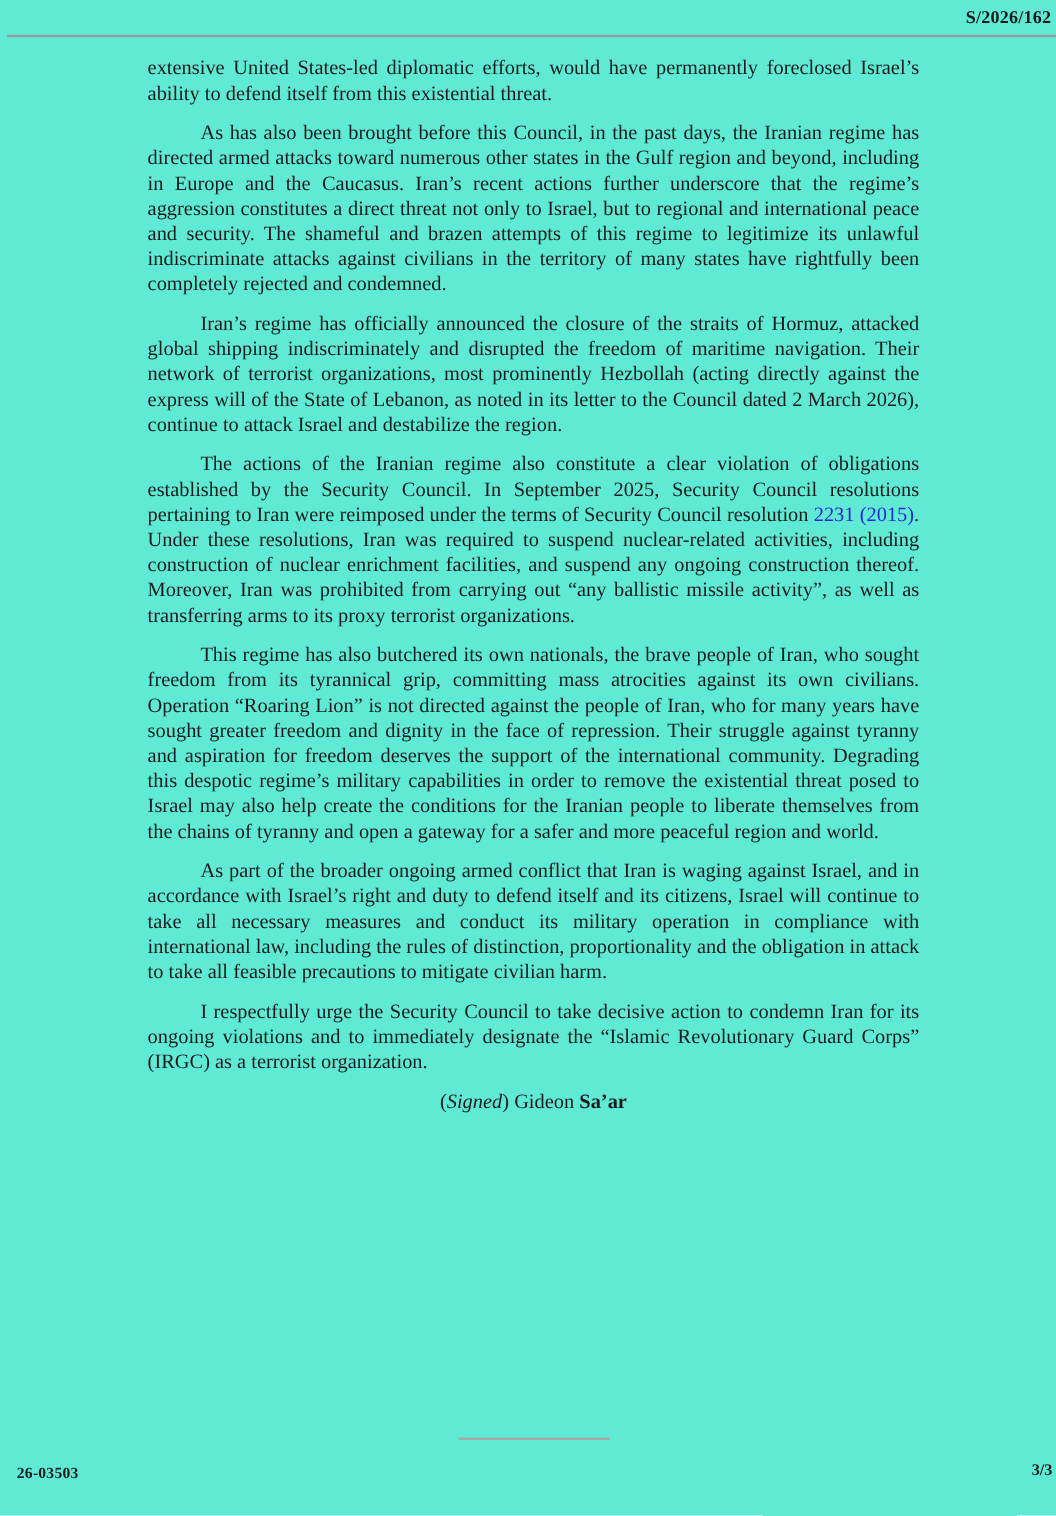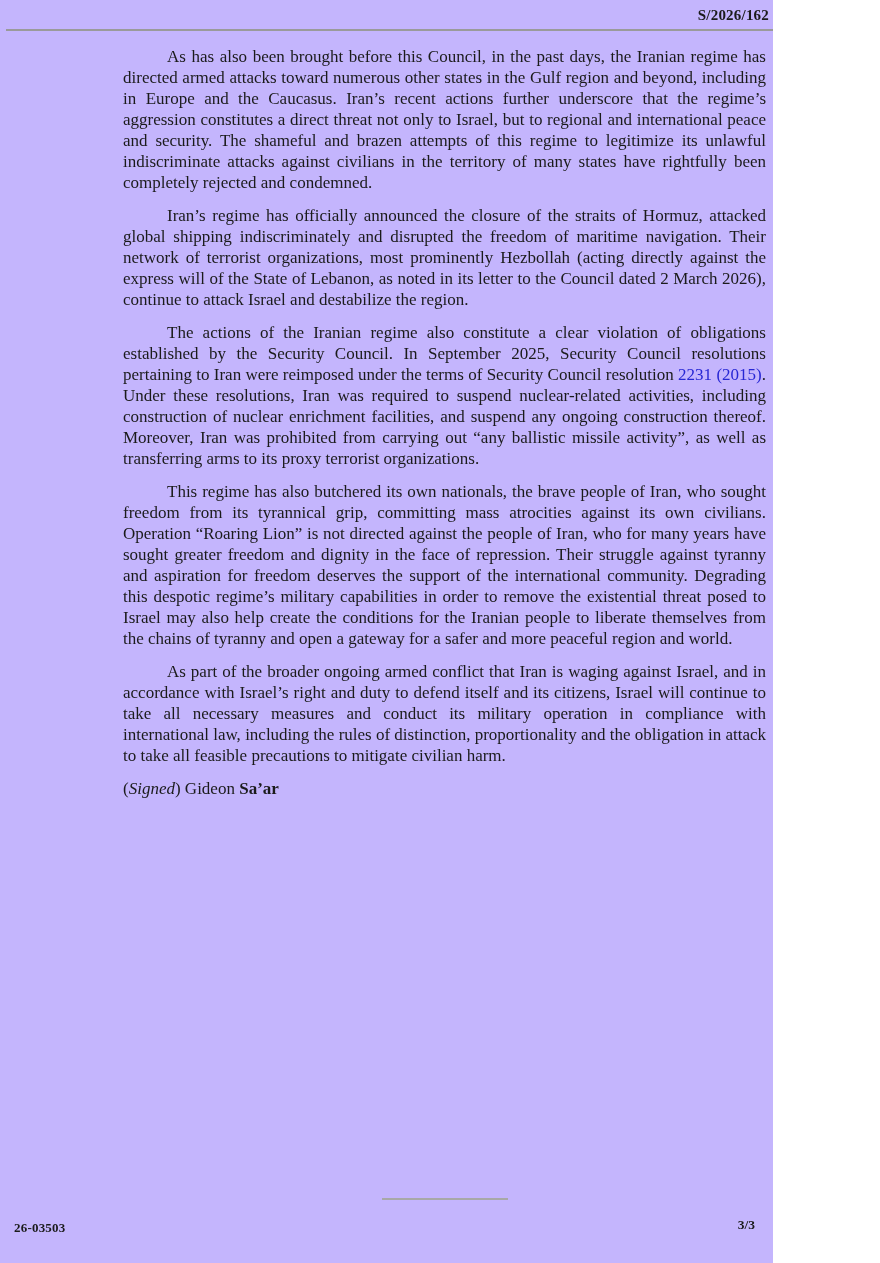--- a/index.html
+++ b/index.html
@@ -1,20 +1,20 @@
 <!DOCTYPE html>
 <html style="--link-blue: #2727d4;"><head>
 <meta charset="utf-8">
 <style>
   html, body { margin: 0; padding: 0; background: #ffffff; }
   .page {
     position: relative;
-    width: 773px;
+    width: 880px;
     height: 1263px;
-    background: #c4b5fd;
+    background: #5eead4;
     color: #1b1b1b;
     font-family: "Liberation Serif", "DejaVu Serif", serif;
     overflow: hidden;
   }
   .doc-symbol {
     position: absolute;
     top: 7px;
     right: 4px;
     font-size: 15px;
     font-weight: bold;
@@ -40,21 +40,21 @@
     line-height: 21px;
     text-align: justify;
   }
   .para.indent { text-indent: 44px; }
   .link {
     color: var(--link-blue, #2727d4);
     text-decoration: none;
     cursor: pointer;
   }
   .signature {
-    text-align: left;
+    text-align: center;
     font-size: 17px;
     line-height: 21px;
   }
   .sig-line { margin: 0; }
   .footer-divider {
     position: absolute;
     left: 382px;
     top: 1198px;
     width: 126px;
     height: 2px;
@@ -63,49 +63,51 @@
   .job-number {
     position: absolute;
     left: 14px;
     top: 1220px;
     font-size: 13px;
     letter-spacing: 0.2px;
     font-weight: bold;
   }
   .page-number {
     position: absolute;
-    right: 18px;
+    right: 3px;
     top: 1217px;
     font-size: 13.5px;
     font-weight: bold;
   }
 </style>
 </head>
 <body>
 
 <div class="page">
 
   <div class="doc-symbol">S/2026/162</div>
 
   <div class="header-rule"></div>
 
   <main>
 
+    <p class="para">extensive United States-led diplomatic efforts, would have permanently foreclosed Israel’s ability to defend itself from this existential threat.</p>
 
     <p class="para indent">As has also been brought before this Council, in the past days, the Iranian regime has directed armed attacks toward numerous other states in the Gulf region and beyond, including in Europe and the Caucasus. Iran’s recent actions further underscore that the regime’s aggression constitutes a direct threat not only to Israel, but to regional and international peace and security. The shameful and brazen attempts of this regime to legitimize its unlawful indiscriminate attacks against civilians in the territory of many states have rightfully been completely rejected and condemned.</p>
 
     <p class="para indent">Iran’s regime has officially announced the closure of the straits of Hormuz, attacked global shipping indiscriminately and disrupted the freedom of maritime navigation. Their network of terrorist organizations, most prominently Hezbollah (acting directly against the express will of the State of Lebanon, as noted in its letter to the Council dated 2 March 2026), continue to attack Israel and destabilize the region.</p>
 
     <p class="para indent"><span>The actions of the Iranian regime also constitute a clear violation of obligations established by the Security Council. In September 2025, Security Council resolutions pertaining to Iran were reimposed under the terms of Security Council resolution </span><a class="link">2231 (2015)</a><span>. Under these resolutions, Iran was required to suspend nuclear-related activities, including construction of nuclear enrichment facilities, and suspend any ongoing construction thereof. Moreover, Iran was prohibited from carrying out “any ballistic missile activity”, as well as transferring arms to its proxy terrorist organizations.</span></p>
 
     <p class="para indent">This regime has also butchered its own nationals, the brave people of Iran, who sought freedom from its tyrannical grip, committing mass atrocities against its own civilians. Operation “Roaring Lion” is not directed against the people of Iran, who for many years have sought greater freedom and dignity in the face of repression. Their struggle against tyranny and aspiration for freedom deserves the support of the international community. Degrading this despotic regime’s military capabilities in order to remove the existential threat posed to Israel may also help create the conditions for the Iranian people to liberate themselves from the chains of tyranny and open a gateway for a safer and more peaceful region and world.</p>
 
     <p class="para indent">As part of the broader ongoing armed conflict that Iran is waging against Israel, and in accordance with Israel’s right and duty to defend itself and its citizens, Israel will continue to take all necessary measures and conduct its military operation in compliance with international law, including the rules of distinction, proportionality and the obligation in attack to take all feasible precautions to mitigate civilian harm.</p>
 
 
+    <p class="para indent">I respectfully urge the Security Council to take decisive action to condemn Iran for its ongoing violations and to immediately designate the “Islamic Revolutionary Guard Corps” (IRGC) as a terrorist organization.</p>
 
 
     <div class="signature">
       <p class="sig-line"><span>(</span><i>Signed</i><span>) Gideon </span><b>Sa’ar</b></p>
     </div>
 
   </main>
 
   <div class="footer-divider"></div>
 

